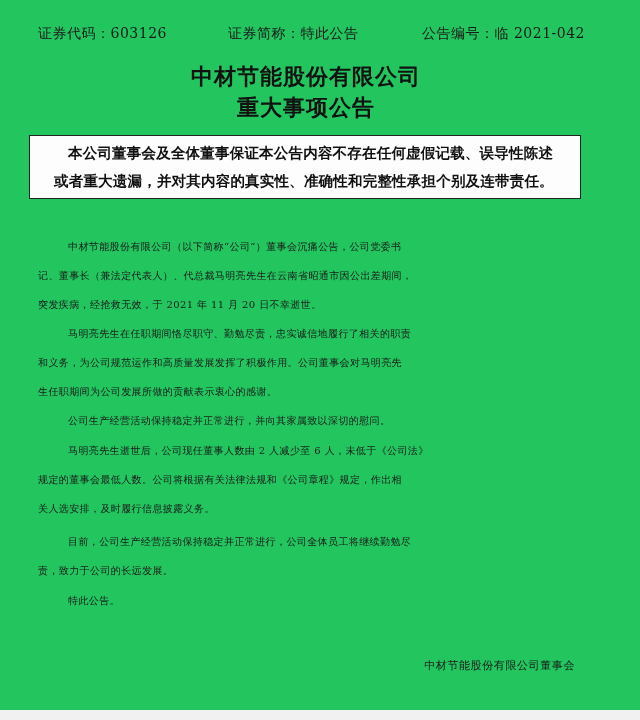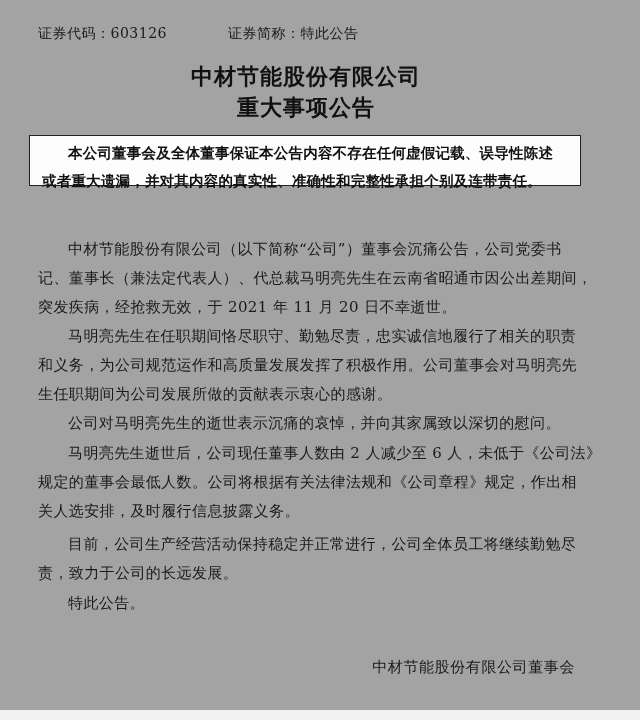--- a/index.html
+++ b/index.html
@@ -3,87 +3,88 @@
 <meta charset="utf-8">
 <style>
   html, body { margin: 0; padding: 0; }
   body {
     width: 640px; height: 720px; overflow: hidden;
     background: #fdfdfd;
     font-family: "DejaVu Serif", "Liberation Serif", serif;
     color: #1a1a1a;
     position: relative;
   }
-  .page { position: absolute; left: 0; top: 0; width: 640px; height: 710px; background: #a3a3a3; }
+  .page { position: absolute; left: 0; top: 0; width: 640px; height: 710px; background: #22c55e; }
   .bottom-band { position: absolute; left: 0; top: 710px; width: 640px; height: 10px; background: #f1f1f1; }
 
   .meta-line { position: absolute; top: 25px; left: 0; width: 640px; height: 20px; font-size: 14px; }
   .meta-item { position: absolute; top: 0; white-space: nowrap; letter-spacing: 0.5px; }
   .meta-code { left: 38px; }
   .meta-short { left: 228px; }
   .meta-num { left: 422px; }
 
   .title {
     position: absolute; left: 0; width: 640px; text-align: center;
     font-family: "DejaVu Sans", "Liberation Sans", sans-serif;
     font-size: 22px; font-weight: bold; color: #111; letter-spacing: 1px;
   }
   .title-1 { top: 62px; left: -14px; }
   .title-2 { top: 93px; left: -14px; }
 
   .notice-box {
-    position: absolute; left: 29px; top: 135px; width: 552px; height: 51px;
+    position: absolute; left: 29px; top: 135px; width: 552px; height: 64px;
     border: 1.5px solid #222; box-sizing: border-box; background: #fdfdfd;
   }
   .notice-line {
     position: absolute; white-space: nowrap;
     font-family: "DejaVu Sans", "Liberation Sans", sans-serif;
     font-size: 14.5px; font-weight: bold; color: #111; letter-spacing: 0.2px;
   }
   .notice-l1 { left: 38px; top: 8px; }
-  .notice-l2 { left: 12px; top: 36px; text-align: center; }
+  .notice-l2 { left: 24px; top: 36px; text-align: center; }
 
   .body-line {
-    position: absolute; white-space: nowrap; font-size: 15px; color: #1a1a1a;
+    position: absolute; white-space: nowrap; font-size: 10px; color: #1a1a1a;
     letter-spacing: 0.4px;
   }
   .indent { left: 68px; }
   .noindent { left: 38px; }
 
-  .signature { position: absolute; right: 65px; white-space: nowrap; font-size: 15px; letter-spacing: 0.6px; }
+  .signature { position: absolute; right: 65px; white-space: nowrap; font-size: 11px; letter-spacing: 0.6px; }
   .sig-org { top: 658px; }
   .sig-date { top: 690px; word-spacing: 3px; margin-top: 32px; }
 </style>
 </head>
 <body>
 
 <div class="page">
 
   <div class="meta-line">
     <span class="meta-item meta-code">证券代码：603126</span>
     <span class="meta-item meta-short">证券简称：特此公告</span>
+    <span class="meta-item meta-num">公告编号：临 2021-042</span>
   </div>
 
   <div class="title title-1">中材节能股份有限公司</div>
   <div class="title title-2">重大事项公告</div>
 
   <div class="notice-box">
     <div class="notice-line notice-l1">本公司董事会及全体董事保证本公告内容不存在任何虚假记载、误导性陈述</div>
     <div class="notice-line notice-l2">或者重大遗漏，并对其内容的真实性、准确性和完整性承担个别及连带责任。</div>
   </div>
 
   <div class="body-line indent" style="top:240px">中材节能股份有限公司（以下简称“公司”）董事会沉痛公告，公司党委书</div>
   <div class="body-line noindent" style="top:269px">记、董事长（兼法定代表人）、代总裁马明亮先生在云南省昭通市因公出差期间，</div>
   <div class="body-line noindent" style="top:298px">突发疾病，经抢救无效，于 2021 年 11 月 20 日不幸逝世。</div>
 
   <div class="body-line indent" style="top:327px">马明亮先生在任职期间恪尽职守、勤勉尽责，忠实诚信地履行了相关的职责</div>
   <div class="body-line noindent" style="top:385px">生任职期间为公司发展所做的贡献表示衷心的感谢。</div>
   <div class="body-line noindent" style="top:356px">和义务，为公司规范运作和高质量发展发挥了积极作用。公司董事会对马明亮先</div>
 
-  <div class="body-line indent" style="top:414px">公司对马明亮先生的逝世表示沉痛的哀悼，并向其家属致以深切的慰问。</div>
+  <div class="body-line indent" style="top:414px">公司生产经营活动保持稳定并正常进行，并向其家属致以深切的慰问。</div>
 
   <div class="body-line indent" style="top:444px">马明亮先生逝世后，公司现任董事人数由 2 人减少至 6 人，未低于《公司法》</div>
   <div class="body-line noindent" style="top:502px">关人选安排，及时履行信息披露义务。</div>
   <div class="body-line noindent" style="top:473px">规定的董事会最低人数。公司将根据有关法律法规和《公司章程》规定，作出相</div>
 
   <div class="body-line indent" style="top:535px">目前，公司生产经营活动保持稳定并正常进行，公司全体员工将继续勤勉尽</div>
   <div class="body-line noindent" style="top:564px">责，致力于公司的长远发展。</div>
 
   <div class="body-line indent" style="top:594px">特此公告。</div>
 

